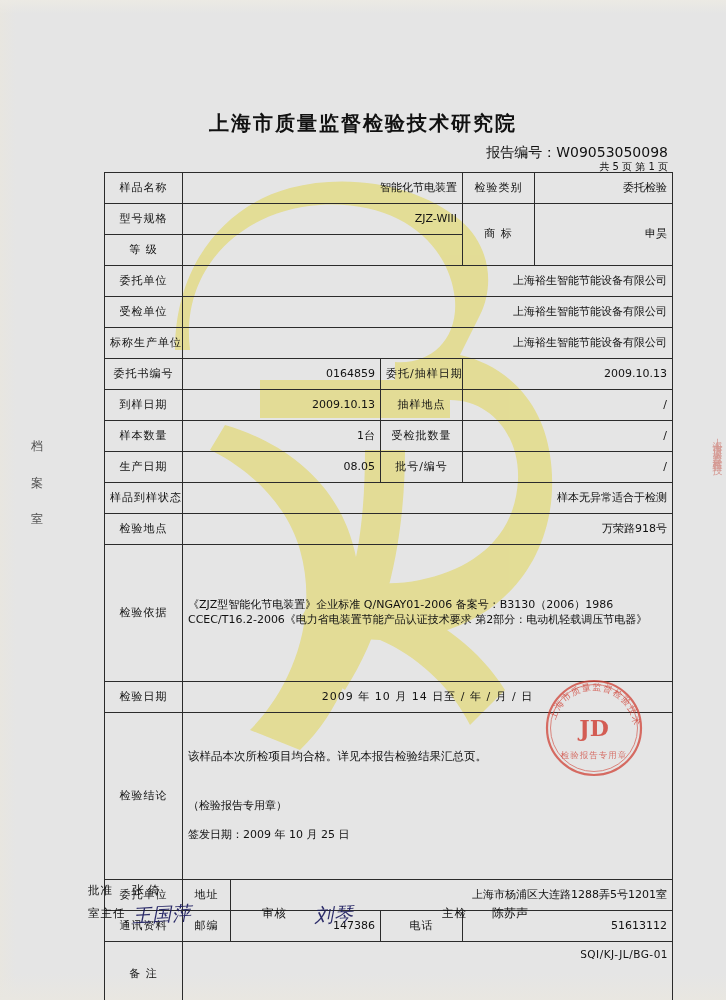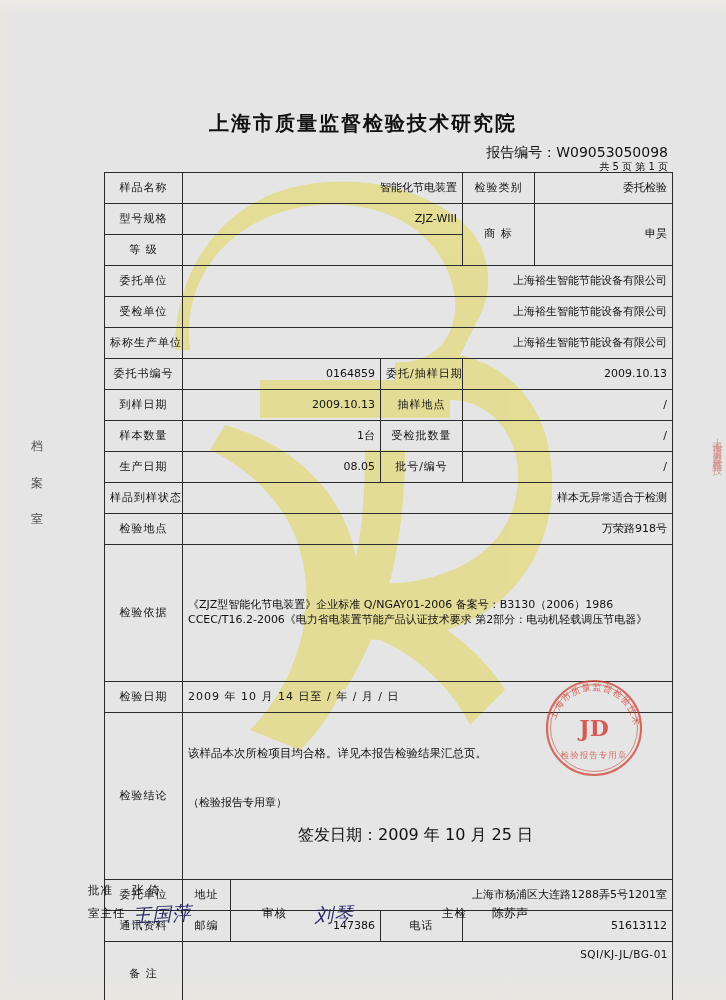--- a/index.html
+++ b/index.html
@@ -115,26 +115,26 @@
     font-size: 11.5px;
     position: relative;
   }
   .concl-note {
     margin-top: 34px;
     text-align: left;
     font-size: 11px;
   }
   .sign-date {
     margin-top: 14px;
+    text-align: left;
+    padding-right: 24px;
+    font-size: 11px;
+  }
+  .date-line {
     text-align: center;
-    padding-right: 24px;
-    font-size: 16px;
-  }
-  .date-line {
-    text-align: left;
     letter-spacing: 1px;
     font-size: 11px;
   }
 
   
   .sig-row {
     position: absolute;
     left: 88px;
     top: 880px;
     width: 568px;

